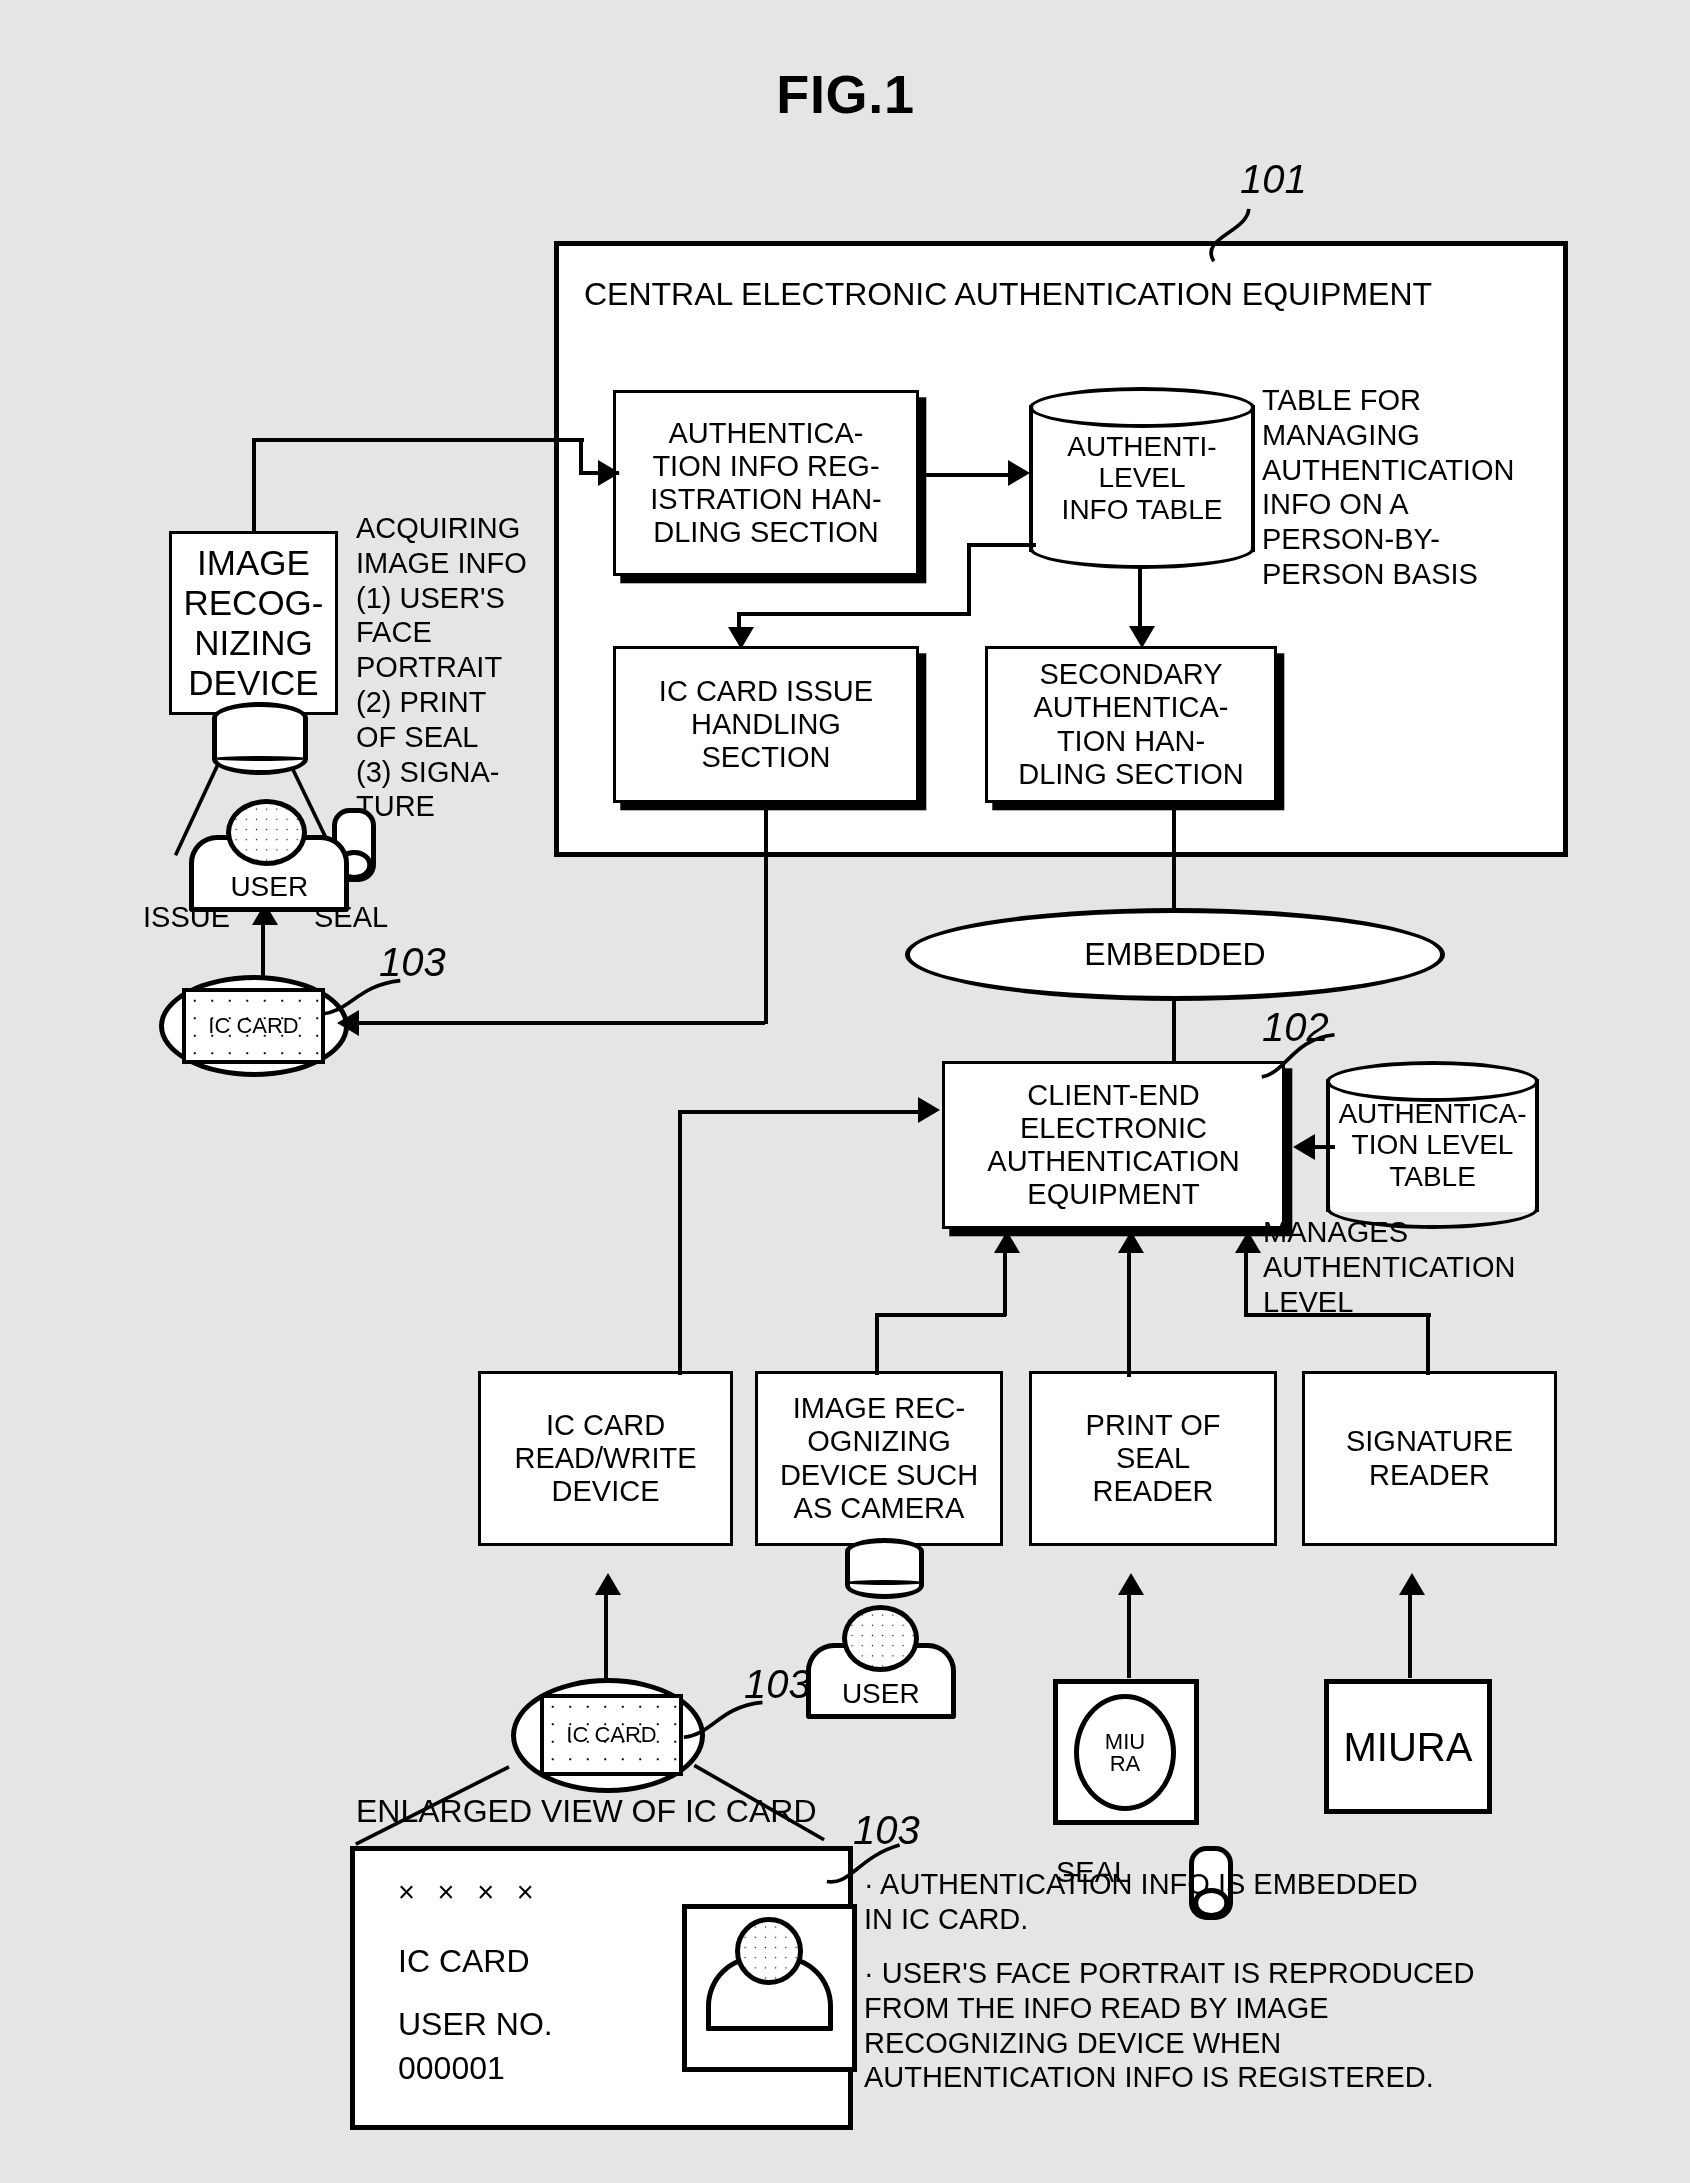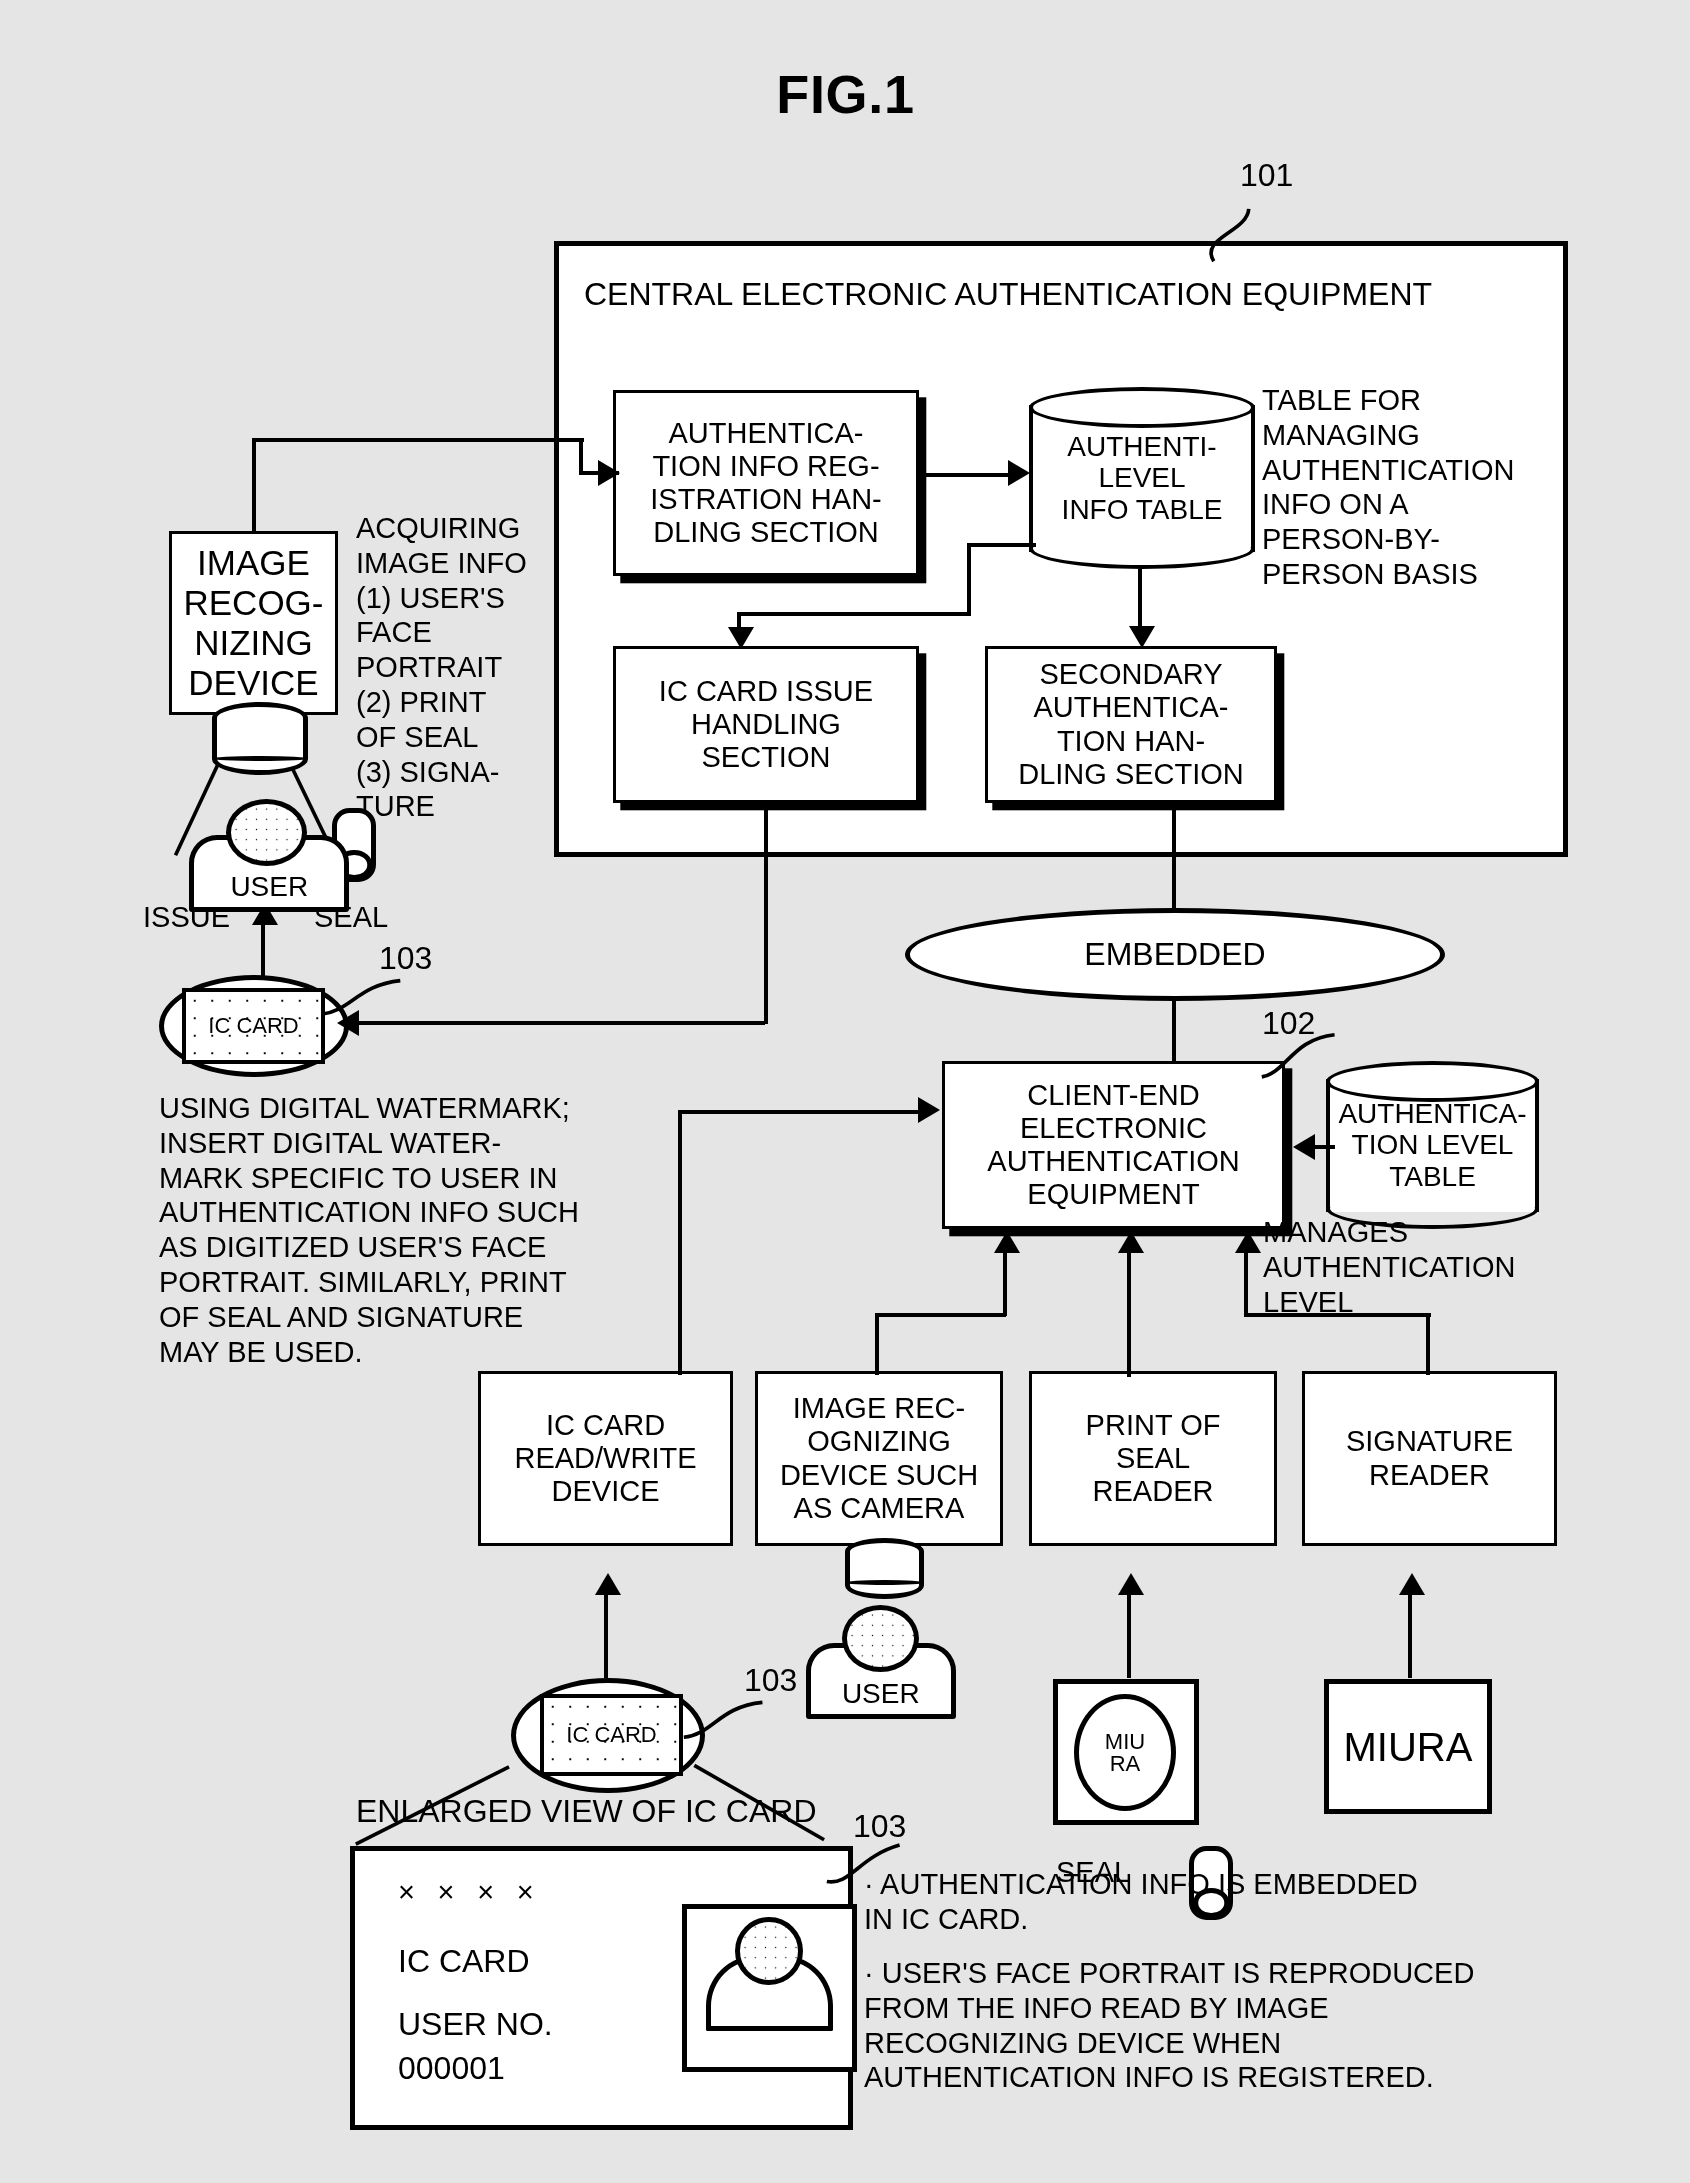--- a/index.html
+++ b/index.html
@@ -181,21 +181,22 @@
     display:flex;align-items:center;justify-content:center;
     text-align:center;
     z-index:2;
   }
   .ic-card-rect span{
     font-size:22px;line-height:1.05;
   }
   
   .refnum{
     position:absolute;
-    font-size:32px;
+    font-size:40px;
+    font-style:italic;
   }
   
   .para{
     position:absolute;
     font-size:29px;
     line-height:1.20;
     text-align:left;
     white-space:pre-line;
   }
   
@@ -340,28 +341,20 @@
 
   <svg class="abs" style="left:314px; top:941px; width:117px; height:88px;" viewBox="0 0 160 120" width="117" height="88">
     <path d="M10,100 C 50,96 60,60 118,54" stroke="#000" stroke-width="5" fill="none"></path>
   </svg>
   <div class="refnum" style="left:379px; top:940px;">103</div>
 
   <div class="ln vl" style="left:764px; top:802px; height:222px;"></div>
   <div class="ln hl" style="left:357px; top:1021px; width:408px;"></div>
   <div class="ar ar-l" style="left:337px; top:1010px;"></div>
 
-  <div class="para" style="left:159px; top:1091px; width:525px;">USING DIGITAL WATERMARK;
-INSERT DIGITAL WATER-
-MARK SPECIFIC TO USER IN
-AUTHENTICATION INFO SUCH
-AS DIGITIZED USER'S FACE
-PORTRAIT. SIMILARLY, PRINT
-OF SEAL AND SIGNATURE
-MAY BE USED.</div>
 
   <div class="ln vl" style="left:1172px; top:802px; height:108px;"></div>
   <div class="abs" id="network-ellipse">
     <div class="txt lbl">EMBEDDED</div>
   </div>
 
   <div class="ln vl" style="left:1172px; top:999px; height:66px;"></div>
 
   <div class="abs box shadow" style="left:942px; top:1061px; width:343px; height:168px;">
     <div class="txt lbl">CLIENT-END

